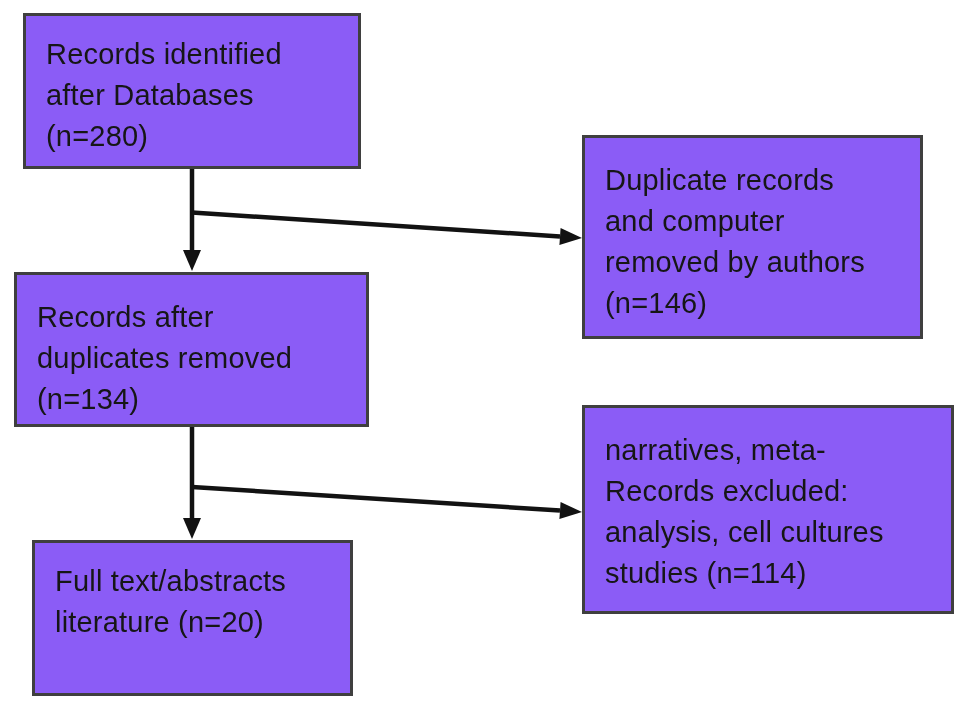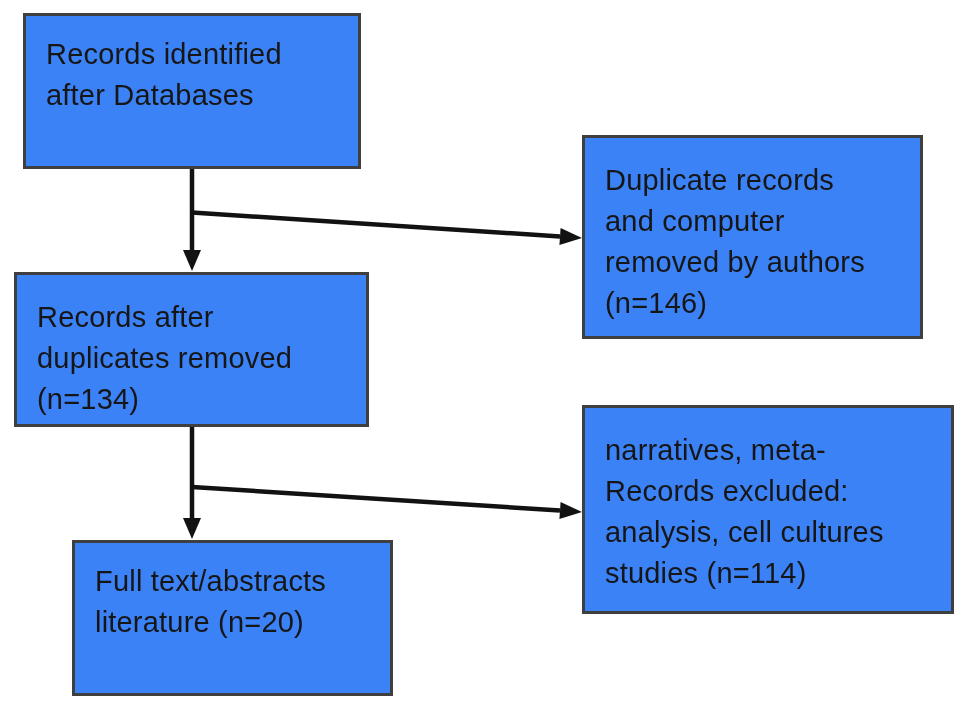--- a/index.html
+++ b/index.html
@@ -17,36 +17,36 @@
   .connectors {
     position: absolute;
     left: 0;
     top: 0;
     z-index: 0;
   }
   .box {
     position: absolute;
     box-sizing: border-box;
     border: 3px solid #3f3f3f;
-    background: #3b82f6;
+    background: #8b5cf6;
     color: #161616;
     font-size: 29px;
     line-height: 41px;
     padding: 18px 20px;
     z-index: 1;
     letter-spacing: 0.2px;
   }
   .box .line {
     white-space: nowrap;
   }
   #box-identified        { left: 23px;  top: 13px;  width: 338px; height: 156px; }
   #box-duplicate-records { left: 582px; top: 135px; width: 341px; height: 204px; padding-top: 22px; }
   #box-after-duplicates  { left: 14px;  top: 272px; width: 355px; height: 155px; padding-top: 22px; }
   #box-records-excluded  { left: 582px; top: 405px; width: 372px; height: 209px; padding-top: 22px; }
-  #box-full-text         { left: 32px;  top: 540px; width: 321px; height: 156px; margin-left: 40px; }
+  #box-full-text         { left: 32px;  top: 540px; width: 321px; height: 156px; }
 </style>
 </head>
 <body>
 
 <svg class="connectors" width="969" height="712" viewBox="0 0 969 712" aria-hidden="true">
 
   <g>
     <line x1="192" y1="168" x2="192" y2="252" stroke="#121212" stroke-width="4.5"></line>
     <polygon points="192,271 183,250 201,250" fill="#121212"></polygon>
   </g>
@@ -63,20 +63,21 @@
 
   <g>
     <line x1="192" y1="487" x2="560" y2="510.5" stroke="#121212" stroke-width="4.5"></line>
     <polygon points="582,512 559.4,519 560.6,502" fill="#121212"></polygon>
   </g>
 </svg>
 
 <div class="box" id="box-identified">
   <div class="line">Records identified</div>
   <div class="line">after Databases</div>
+  <div class="line">(n=280)</div>
 </div>
 
 <div class="box" id="box-duplicate-records">
   <div class="line">Duplicate records</div>
   <div class="line">and computer</div>
   <div class="line">removed by authors</div>
   <div class="line">(n=146)</div>
 </div>
 
 <div class="box" id="box-after-duplicates">

